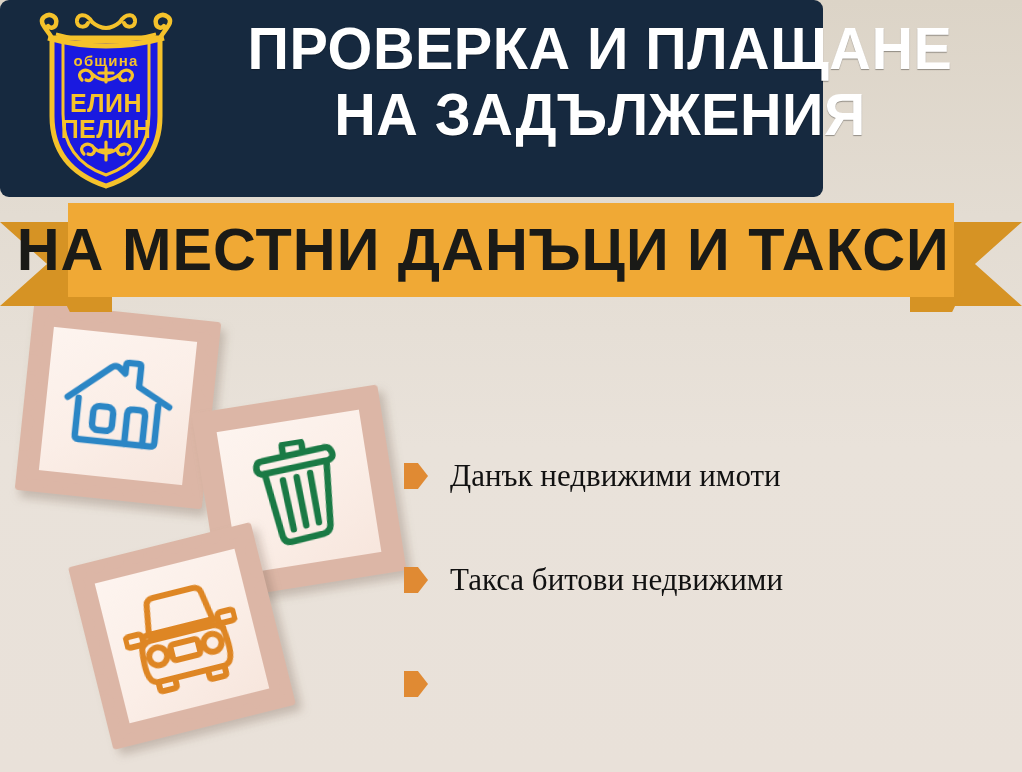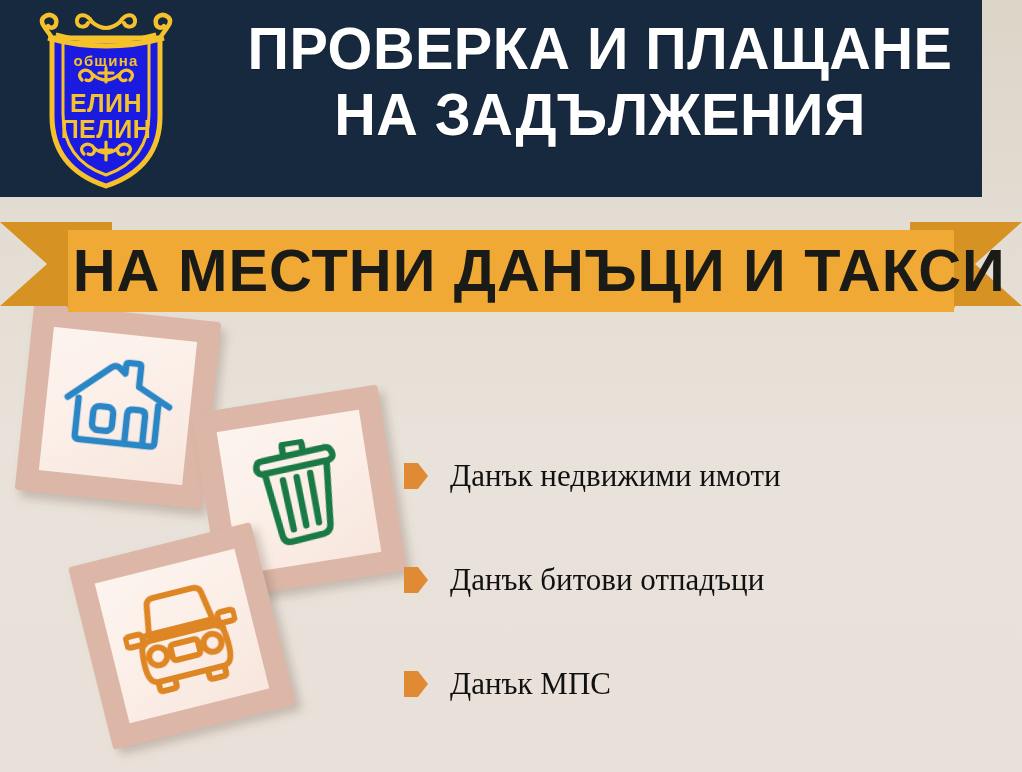--- a/index.html
+++ b/index.html
@@ -9,23 +9,24 @@
     font-family:"Liberation Sans", sans-serif;
     background:#e9e2d9;
   }
   #stage{
     position:relative;width:1022px;height:772px;overflow:hidden;
     background:linear-gradient(180deg,#dcd4c7 0%,#e3dcd2 28%,#e9e2da 58%,#e9e1d9 100%);
   }
 
   
   .header{
-    position:absolute;left:0;top:0;width:982px;height:197px;
+    position:absolute;left:0;top:0;width:823px;height:197px;
     background:#16293f;
     z-index:5;
+    border-radius:9px;
   }
   .crest{
     position:absolute;left:30px;top:8px;width:152px;height:182px;
   }
   .crest svg{display:block;width:100%;height:100%;}
   .header-title{
     position:absolute;left:190px;top:16px;width:820px;
     text-align:center;color:#ffffff;
     font-family:"Liberation Sans", sans-serif;
     font-weight:bold;
@@ -44,23 +45,23 @@
     background:#d69324;
   }
   .ribbon-tail.left{left:0;clip-path:polygon(0 0,100% 0,100% 100%,0 100%,42% 50%);}
   .ribbon-tail.right{right:0;clip-path:polygon(0 0,100% 0,58% 50%,100% 100%,0 100%);}
   .ribbon-fold{
     position:absolute;top:92px;height:24px;background:#d69324;
   }
   .ribbon-fold.left{left:58px;width:54px;clip-path:polygon(0 0,100% 0,100% 100%,22% 100%);}
   .ribbon-fold.right{right:58px;width:54px;clip-path:polygon(0 0,100% 0,78% 100%,0 100%);}
   .ribbon-main{
-    position:absolute;left:68px;top:7px;width:886px;height:82px;
+    position:absolute;left:68px;top:7px;width:886px;height:94px;
     background:#f0a935;
-    display:flex;align-items:center;justify-content:flex-start;margin-top:27px;
+    display:flex;align-items:center;justify-content:flex-end;
   }
   .ribbon-text{
     color:#1a1a17;
     font-family:"Liberation Sans", sans-serif;
     font-weight:bold;
     font-size:60px;line-height:62px;
     letter-spacing:1px;
     white-space:nowrap;
     transform:scaleX(0.99);
   }
@@ -374,23 +375,22 @@
 
   <div class="bullets">
 
     <div class="bullet-row">
       <span class="bullet-mark"></span>
       <span class="bullet-label">Данък недвижими имоти</span>
     </div>
 
     <div class="bullet-row">
       <span class="bullet-mark"></span>
-      <span class="bullet-label">Данък битови отпадъци</span>
+      <span class="bullet-label">Такса битови недвижими</span>
     </div>
 
     <div class="bullet-row">
       <span class="bullet-mark"></span>
-      <span class="bullet-label">Данък МПС</span>
     </div>
 
   </div>
 
 </div>
 
 </body></html>

